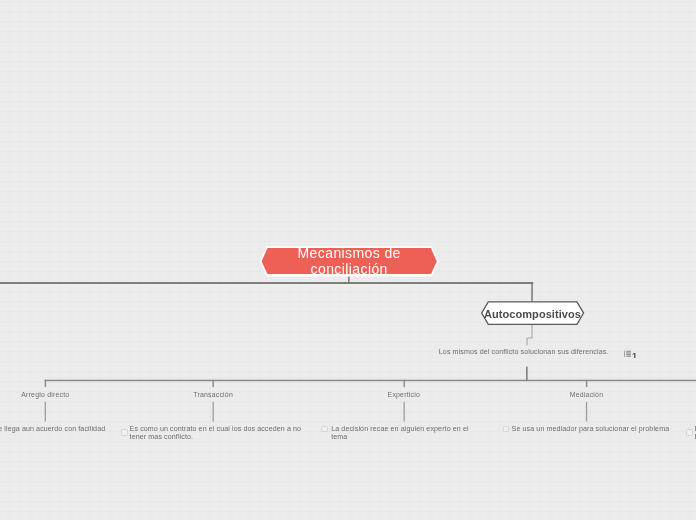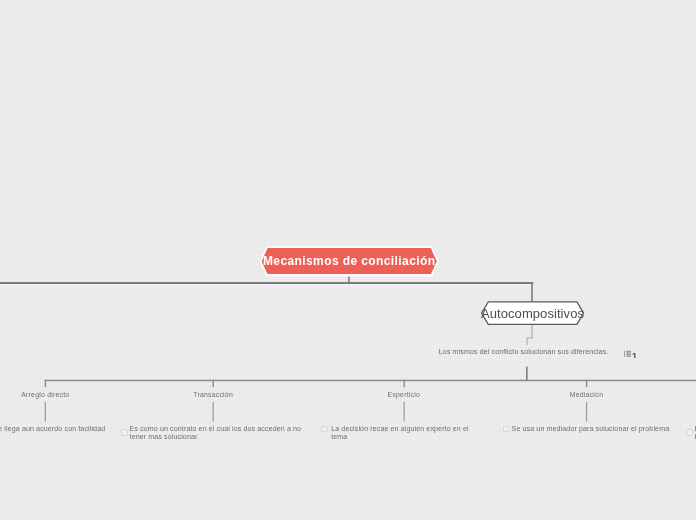--- a/index.html
+++ b/index.html
@@ -10,22 +10,23 @@
     background-image:
       linear-gradient(to right, #e7e7e7 1px, transparent 1px),
       linear-gradient(to bottom, #e7e7e7 1px, transparent 1px);
     background-size:10px 10px;
     background-position:9.5px 1.3px;
   }
   #wires{position:absolute;left:0;top:0;width:696px;height:520px;pointer-events:none;}
 
   .hexred{position:absolute;background:#ee6055;color:#fff;
     display:flex;align-items:center;justify-content:center;
-    font-weight:bold;font-size:12px;letter-spacing:0.4px;
+    font-weight:normal;font-size:14px;letter-spacing:0.4px;
     clip-path:polygon(6px 0, calc(100% - 6px) 0, 100% 50%, calc(100% - 6px) 100%, 6px 100%, 0 50%);
+    text-align:center;
   }
   .hexredwrap{position:absolute;background:#fdfdfd;
     clip-path:polygon(6.7px 0, calc(100% - 6.7px) 0, 100% 50%, calc(100% - 6.7px) 100%, 6.7px 100%, 0 50%);}
 
   .lbl{position:absolute;color:#6b6d70;font-size:6.9px;letter-spacing:0.22px;white-space:nowrap;
        transform:translateX(-50%);text-align:center;}
   .note{position:absolute;color:#6b6d70;font-size:7.1px;letter-spacing:0.1px;line-height:8.3px;}
   .cbx{position:absolute;width:4.6px;height:4.6px;border:1px solid #d4d4d4;border-radius:1.4px;background:#f1f1f1;}
 </style>
 </head>
@@ -60,21 +61,21 @@
 
     <polygon points="488.3,301.9 576.9,301.9 583.6,313.1 576.9,324.3 488.3,324.3 481.6,313.1" fill="#ffffff" stroke="#595b5d" stroke-width="1.3" stroke-linejoin="miter"></polygon>
   </svg>
 
   <div class="hexredwrap" style="left:259.8px;top:246.2px;width:178.8px;height:30.4px;"></div>
   <div class="hexred" style="left:261.6px;top:248.1px;width:175.2px;height:26.4px;">
     <span>Mecanismos de conciliación</span>
   </div>
 
   <div style="position:absolute;left:481px;top:301px;width:103px;height:23px;">
-    <span style="position:absolute;left:0;top:1.4px;width:103px;height:23px;display:flex;align-items:center;justify-content:center;font-size:13px;letter-spacing:0.07px;font-weight:normal;color:#4a4c4e;">Autocompositivos</span>
+    <span style="position:absolute;left:0;top:1.4px;width:103px;height:23px;display:flex;align-items:center;justify-content:center;font-size:11px;letter-spacing:0.07px;font-weight:bold;color:#4a4c4e;">Autocompositivos</span>
   </div>
 
   <div class="note" style="left:438.8px;top:347.8px;width:190px;">
     <div>Los mismos del conflicto solucionan sus diferencias.</div>
   </div>
 
   <div style="position:absolute;left:624px;top:350.2px;">
     <svg width="7.2" height="7.4" viewBox="0 0 7.2 7.4" style="display:block;position:absolute;left:0;top:0;">
       <rect x="0.1" y="0.7" width="0.8" height="6.2" fill="#8b8d90"></rect>
       <rect x="2.2" y="0.7" width="4.7" height="1.35" fill="#9a9c9f"></rect>
@@ -85,21 +86,21 @@
     <span style="position:absolute;left:7.9px;top:2.5px;width:4.2px;height:5.7px;overflow:hidden;display:block;
                  font-size:9.2px;line-height:7.8px;color:#4d4f52;font-weight:bold;">1</span>
   </div>
 
   <div>
     <div class="lbl" style="left:45.3px;top:390.5px;">Arreglo directo</div>
     <div class="note" style="left:-1.8px;top:424.8px;width:130px;">e llega aun acuerdo con facilidad</div>
 
     <div class="lbl" style="left:213.1px;top:390.5px;">Transacción</div>
     <div class="cbx" style="left:121.2px;top:429.2px;"></div>
-    <div class="note" style="left:129.6px;top:424.8px;width:174px;">Es como un contrato en el cual los dos acceden a no tener mas solucionar.</div>
+    <div class="note" style="left:129.6px;top:424.8px;width:174px;">Es como un contrato en el cual los dos acceden a no tener mas conflicto.</div>
 
     <div class="lbl" style="left:403.8px;top:390.5px;">Experticio</div>
     <div class="cbx" style="left:321.3px;top:425.5px;"></div>
     <div class="note" style="left:331.2px;top:424.8px;width:148px;">La decisión recae en alguien experto en el tema</div>
 
     <div class="lbl" style="left:586.5px;top:390.5px;">Mediación</div>
     <div class="cbx" style="left:502.5px;top:425.5px;"></div>
     <div class="note" style="left:511.6px;top:424.8px;width:180px;">Se usa un mediador para solucionar el problema</div>
 
     <div class="cbx" style="left:686.1px;top:429.2px;"></div>

